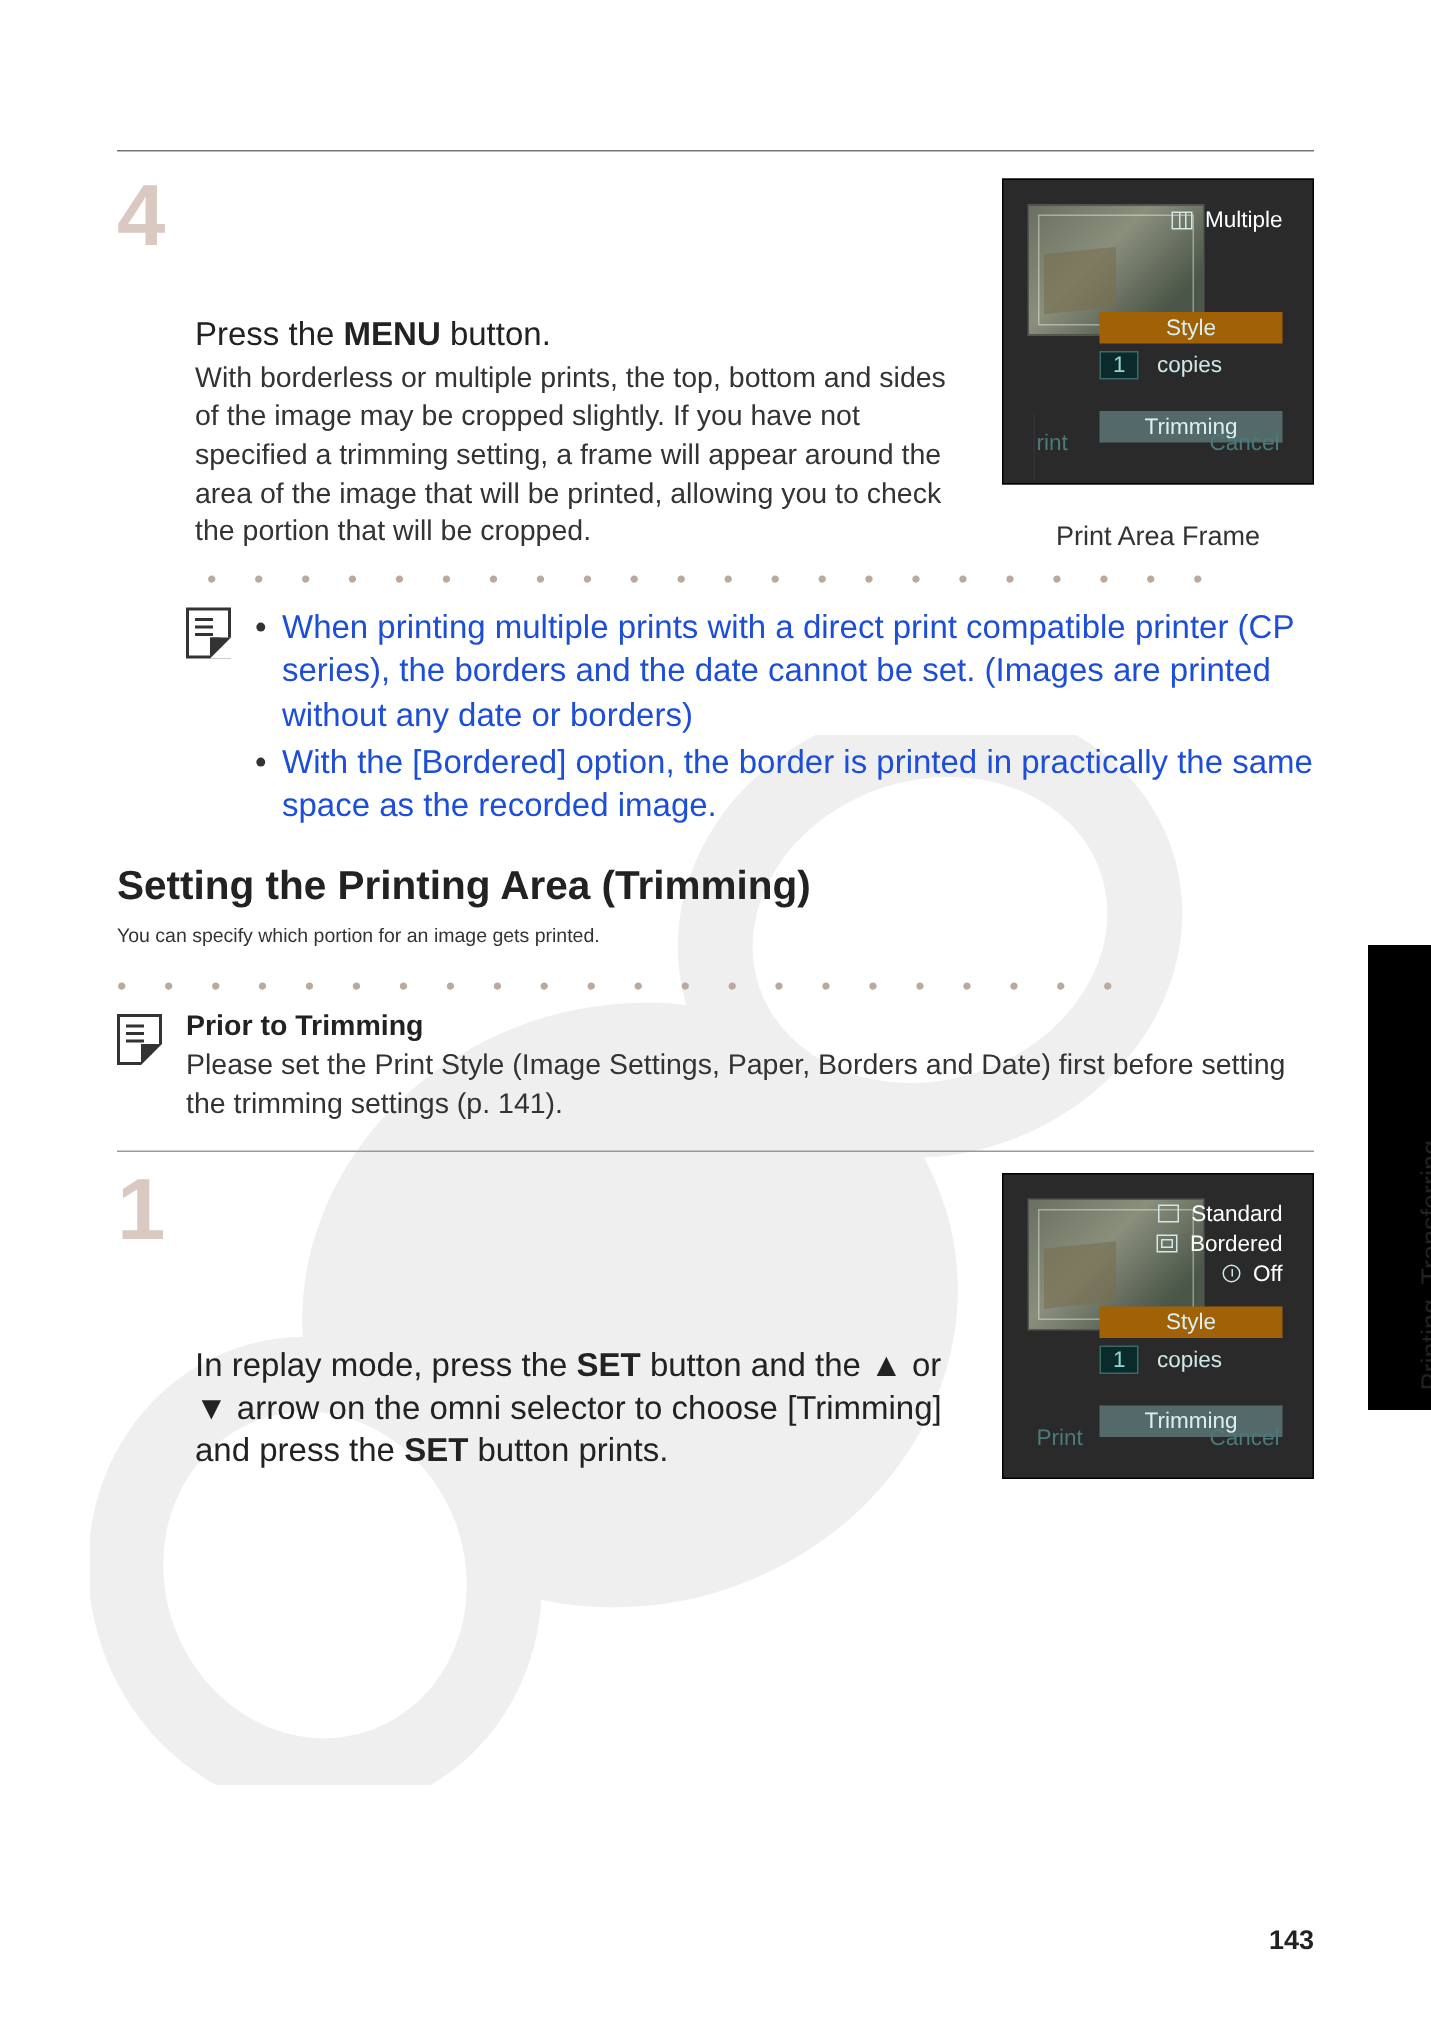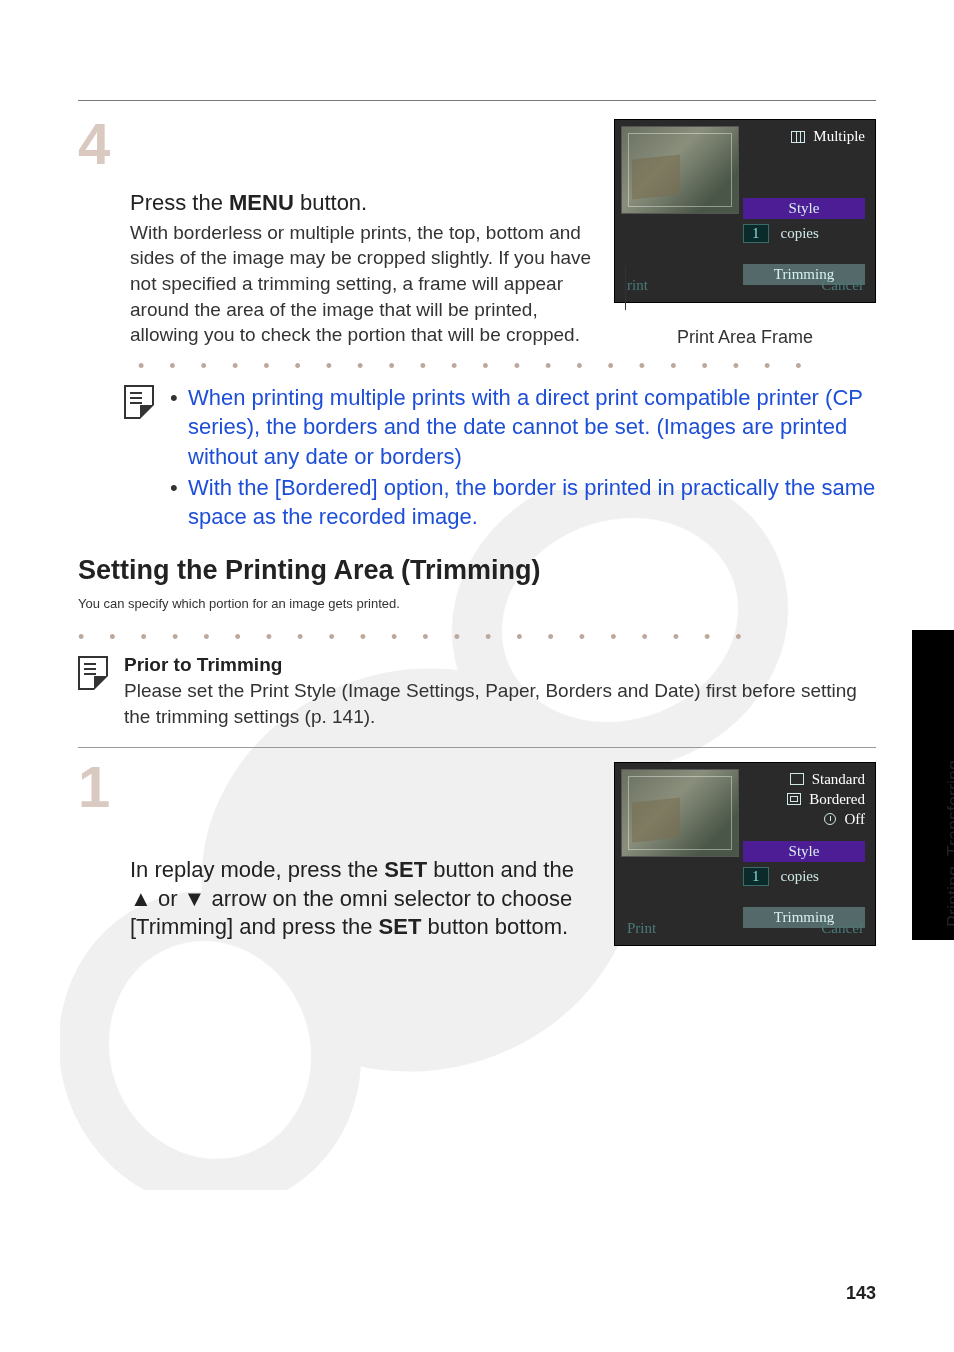--- a/index.html
+++ b/index.html
@@ -65,25 +65,25 @@
     line-height: 1.35;
     font-weight: 300;
     color: #333;
   }
 
   .step-row { display: flex; gap: 22px; align-items: flex-end; }
   .step-text { flex: 1; }
 
   
   .screen {
-    width: 262px;
+    width: 208px;
     background: #2a2a2a;
     border: 1px solid #000;
-    padding: 6px;
-    font-family: Liberation Serif, serif;
+    padding: 16px;
+    font-family: Liberation Sans, sans-serif;
     color: #cfe8e8;
     font-size: 15px;
     position: relative;
   }
   .screen-inner {
     position: relative;
     height: 170px;
   }
   .thumb {
     position: absolute;
@@ -106,21 +106,21 @@
     position: absolute;
     left: 4px; bottom: -14px;
     width: 1px; height: 44px;
     background: #333;
   }
   .scr-row { position: absolute; right: 4px; display:flex; align-items:center; gap:6px; }
   .scr-row.multiple { top: 2px; color: #fff; }
   .scr-row.standard { top: 2px; color:#fff; }
   .scr-row.bordered { top: 22px; color:#fff;margin-left:16px; }
   .scr-row.off { top: 42px; color:#fff; }
-  .scr-row.stylelbl { top: 72px; width: 122px; justify-content:center; background:#4c1d95; padding:2px 0; color:#d8f0f0;}
+  .scr-row.stylelbl { top: 72px; width: 122px; justify-content:center; background:#a16207; padding:2px 0; color:#d8f0f0;}
   .scr-row.copies   { top: 98px; width: 122px; justify-content:flex-start; }
   .copies-box { background:#0b2a2a; border:1px solid #3a6a6a; color:#8fd8d8; padding:0 8px; margin-right:6px;}
   .scr-row.trimlbl  { top: 122px; width:122px; justify-content:center; background:#546a6a; padding:2px 0; color:#d8f0f0;margin-top:16px;}
   .scr-bottom { position:absolute; bottom:2px; left:0; right:0; display:flex; justify-content:space-between; padding:0 6px; color:#5fb8b8;}
   .scr-bottom .dim { color:#4a7a7a; }
   .tiny-icon { display:inline-block; width:14px; height:12px; border:1px solid #cfe8e8; margin-right:2px; position:relative;}
   .tiny-icon.grid::before{content:"";position:absolute;left:4px;top:0;bottom:0;width:1px;background:#cfe8e8;}
   .tiny-icon.grid::after{content:"";position:absolute;left:8px;top:0;bottom:0;width:1px;background:#cfe8e8;}
   .tiny-icon.bord::before{content:"";position:absolute;inset:2px;border:1px solid #cfe8e8;}
   .clock-icon{display:inline-block;width:12px;height:12px;border:1px solid #cfe8e8;border-radius:50%;position:relative;margin-right:2px;}
@@ -299,21 +299,21 @@
     </div>
   </div>
 
   <hr class="hr-thin">
 
   <div class="step">
     <div class="step-num">1</div>
     <div class="step-body step-row">
       <div class="step-text">
         <h3 style="line-height:1.3">
-          <span>In replay mode, press the </span><span class="bold">SET</span><span> button and the </span><span class="arrow">▲</span><span> or </span><span class="arrow">▼</span><span> arrow on the omni selector to choose [Trimming] and press the </span><span class="bold">SET</span><span> button bottom.</span>
+          <span>In replay mode, press the </span><span class="bold">SET</span><span> button and the </span><span class="arrow">▲</span><span> or </span><span class="arrow">▼</span><span> arrow on the omni selector to choose [Trimming] and press the </span><span class="bold">SET</span><span> button prints.</span>
         </h3>
       </div>
       <div>
         <div class="screen">
           <div class="screen-inner">
             <div class="thumb">
                 <div class="overlay"></div>
               </div>
             <div class="scr-row standard">
               <span class="tiny-icon"></span>

